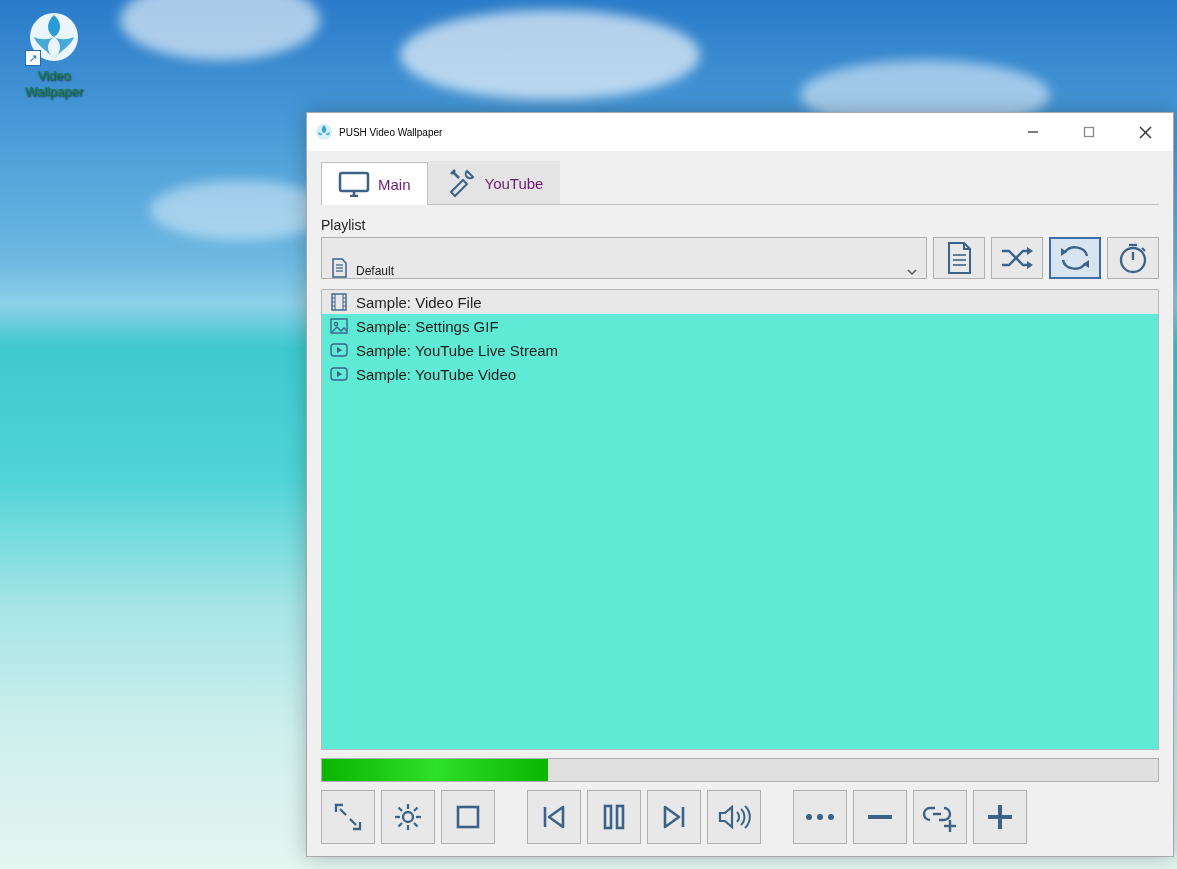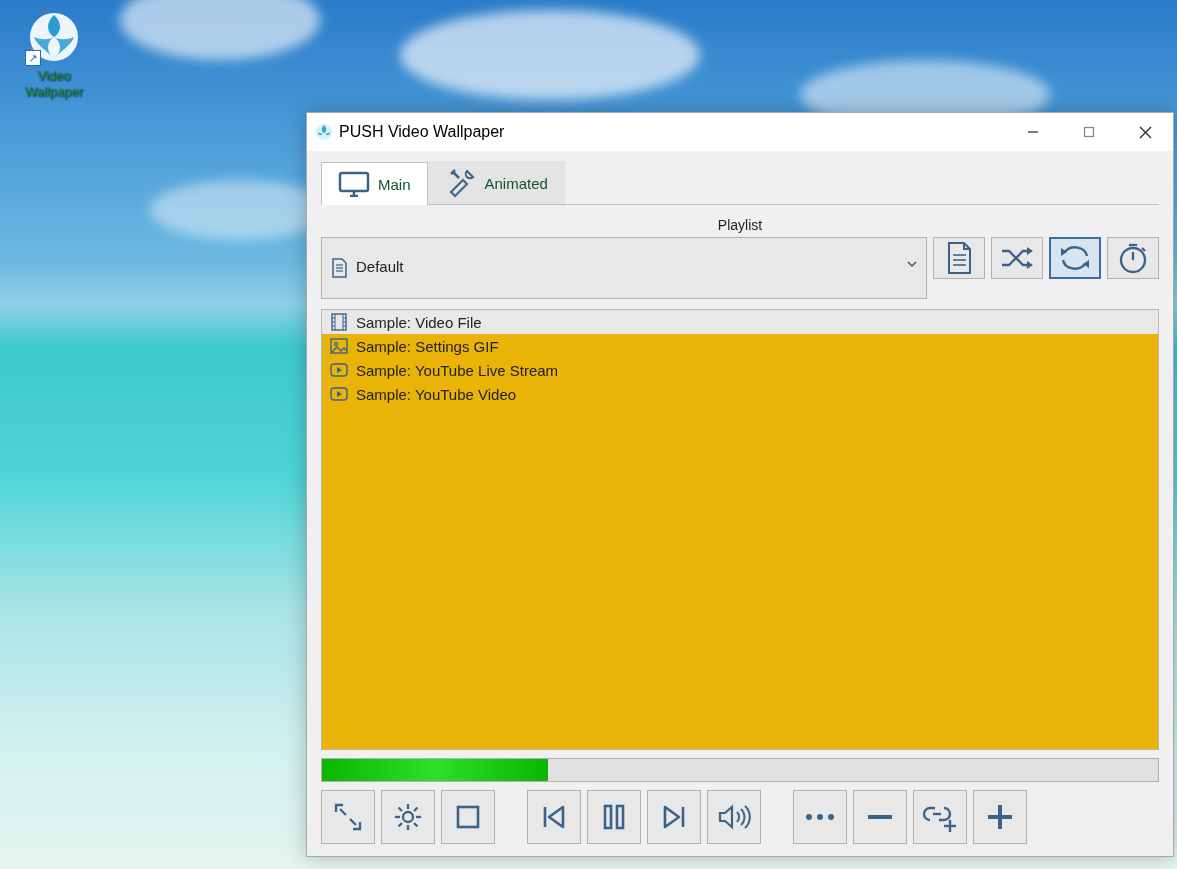--- a/index.html
+++ b/index.html
@@ -71,21 +71,21 @@
 }
 
 .titlebar {
   height: 38px;
   background: #fff;
   display: flex;
   align-items: center;
   padding-left: 8px;
 }
 .titlebar .app-icon { width: 18px; height: 18px; margin-right: 6px; }
-.titlebar .title { font-size: 16px; color: #000; flex: 0 0 auto; }
+.titlebar .title { font-size: 10px; color: #000; flex: 0 0 auto; }
 .titlebar .spacer { flex: 1; }
 .titlebar .winbtn {
   width: 56px; height: 38px;
   display: flex; align-items: center; justify-content: center;
   color: #333;
 }
 
 .content {
   flex: 1;
   padding: 10px 14px 12px 14px;
@@ -93,61 +93,61 @@
   flex-direction: column;
   background: #f0f0f0;
 }
 
 
 .tabs { display: flex; border-bottom: 1px solid #c0c0c0; }
 .tab {
   display: flex; align-items: center; gap: 8px;
   padding: 6px 16px;
   font-size: 15px;
-  color: #14532d;
+  color: #701a75;
   cursor: pointer;
   border: 1px solid transparent;
   border-bottom: none;
   background: #e4e4e4;
 }
 .tab.active {
   background: #fff;
   border-color: #c0c0c0;
   position: relative;
   top: 1px;
 }
 
 
-.playlist-label { font-size: 14px; color: #222; margin-top: 12px; margin-bottom: 4px; text-align: center; }
+.playlist-label { font-size: 14px; color: #222; margin-top: 12px; margin-bottom: 4px; }
 .playlist-row { display: flex; gap: 6px; align-items: stretch; }
 .playlist-select {
   flex: 1;
-  display: flex; align-items: flex-start;
+  display: flex; align-items: flex-end;
   background: #e8e8e8;
   border: 1px solid #b0b0b0;
-  padding: 20px 8px;
-  font-size: 15px;
+  padding: 0 8px;
+  font-size: 12px;
   cursor: pointer;
 }
 .playlist-select .doc-icon { margin-right: 8px; }
 .playlist-select .sel-text { flex: 1; color: #222; }
 .playlist-btn {
   width: 52px; height: 42px;
   background: #e8e8e8;
   border: 1px solid #b0b0b0;
   display: flex; align-items: center; justify-content: center;
   cursor: pointer;
 }
 .playlist-btn.active { border: 2px solid #3b6ea5; background: #d8e4f0; }
 
 
 .list {
   margin-top: 10px;
   flex: 1;
-  background: #eab308;
+  background: #5eead4;
   border: 1px solid #b8b8b8;
   overflow-y: auto;
 }
 .list-item {
   display: flex; align-items: center; gap: 8px;
   padding: 3px 8px;
   font-size: 15px;
   color: #222;
   cursor: pointer;
 }
@@ -240,21 +240,21 @@
         </svg>
         <span>Main</span>
       </div>
       <div class="tab">
         <svg width="32" height="30" viewBox="0 0 32 30">
           <path d="M6 24 L18 12 L22 16 L10 28 Z" fill="none" stroke="#3b6389" stroke-width="2"></path>
           <path d="M22 3 a4 4 0 1 0 6 6 L25 6 Z" fill="none" stroke="#3b6389" stroke-width="2"></path>
           <line x1="8" y1="4" x2="14" y2="10" stroke="#3b6389" stroke-width="2.5"></line>
           <line x1="6" y1="6" x2="10" y2="2" stroke="#3b6389" stroke-width="2.5"></line>
         </svg>
-        <span>Animated</span>
+        <span>YouTube</span>
       </div>
     </div>
 
     <div class="playlist-label">Playlist</div>
 
     <div class="playlist-row">
       <div class="playlist-select">
         <svg class="doc-icon" width="18" height="20" viewBox="0 0 18 20">
           <path d="M3 1 L12 1 L16 5 L16 19 L3 19 Z" fill="none" stroke="#3b6389" stroke-width="1.5"></path>
           <line x1="6" y1="7" x2="13" y2="7" stroke="#3b6389" stroke-width="1.2"></line>

